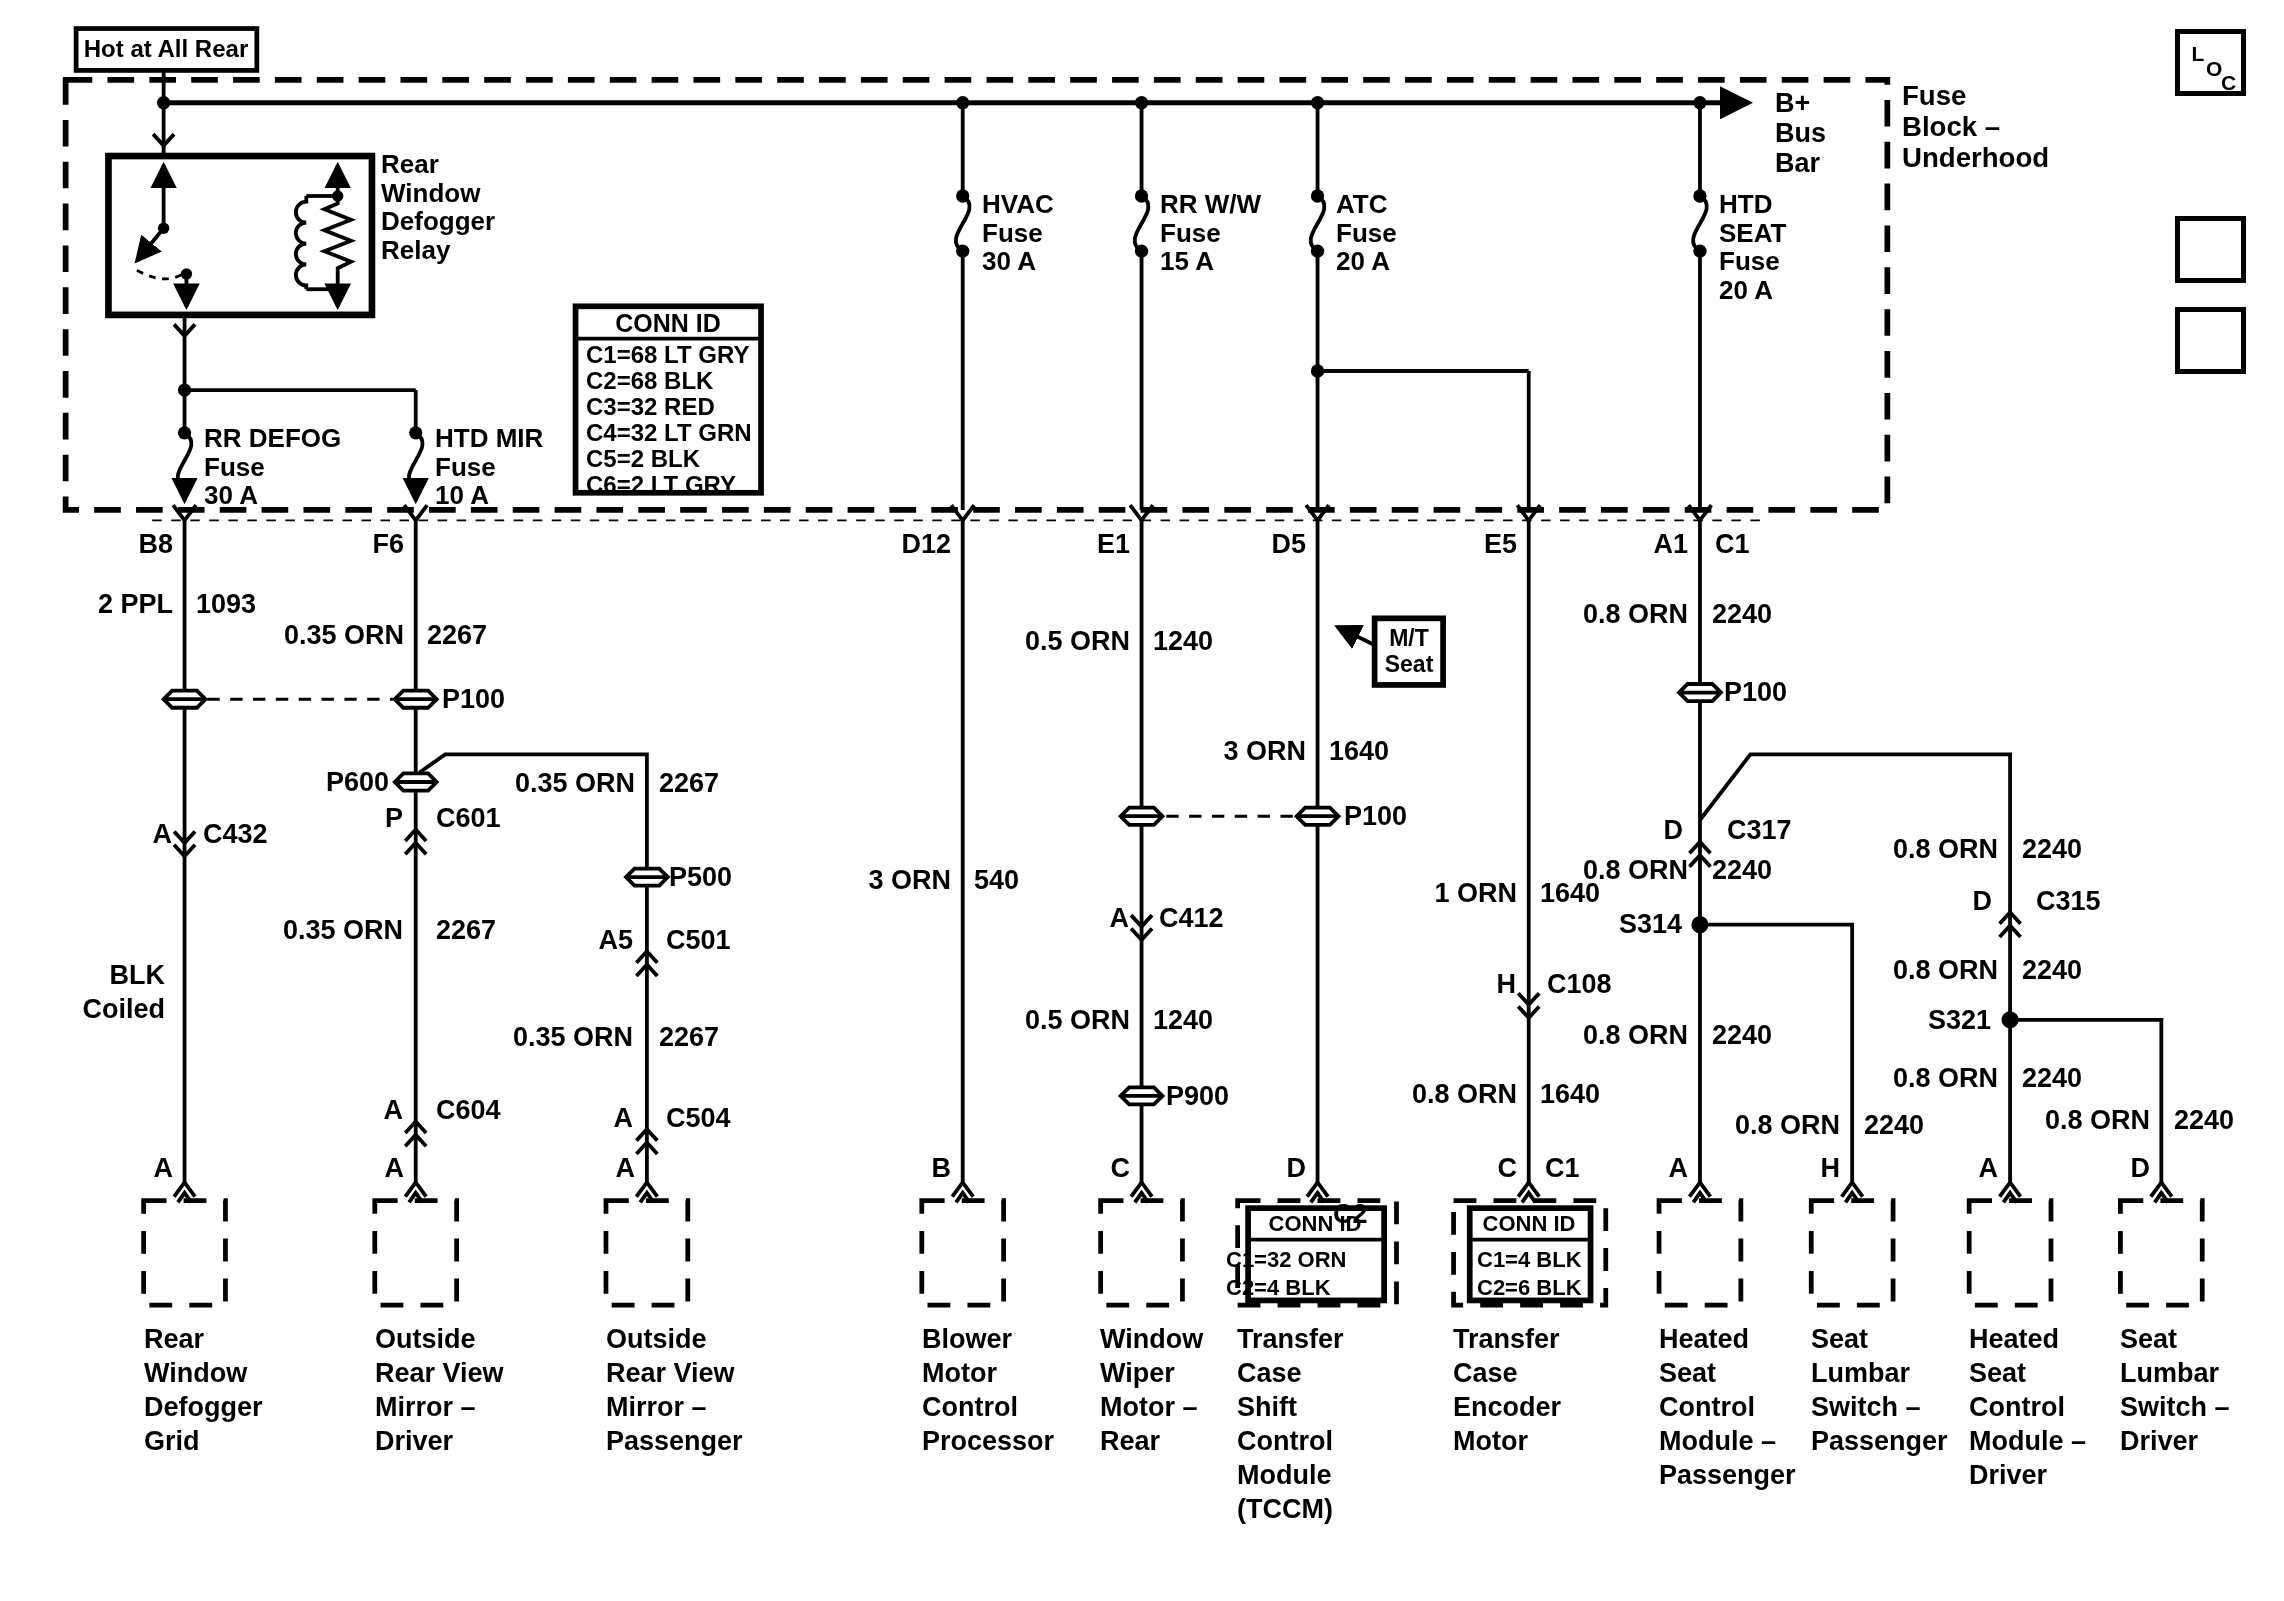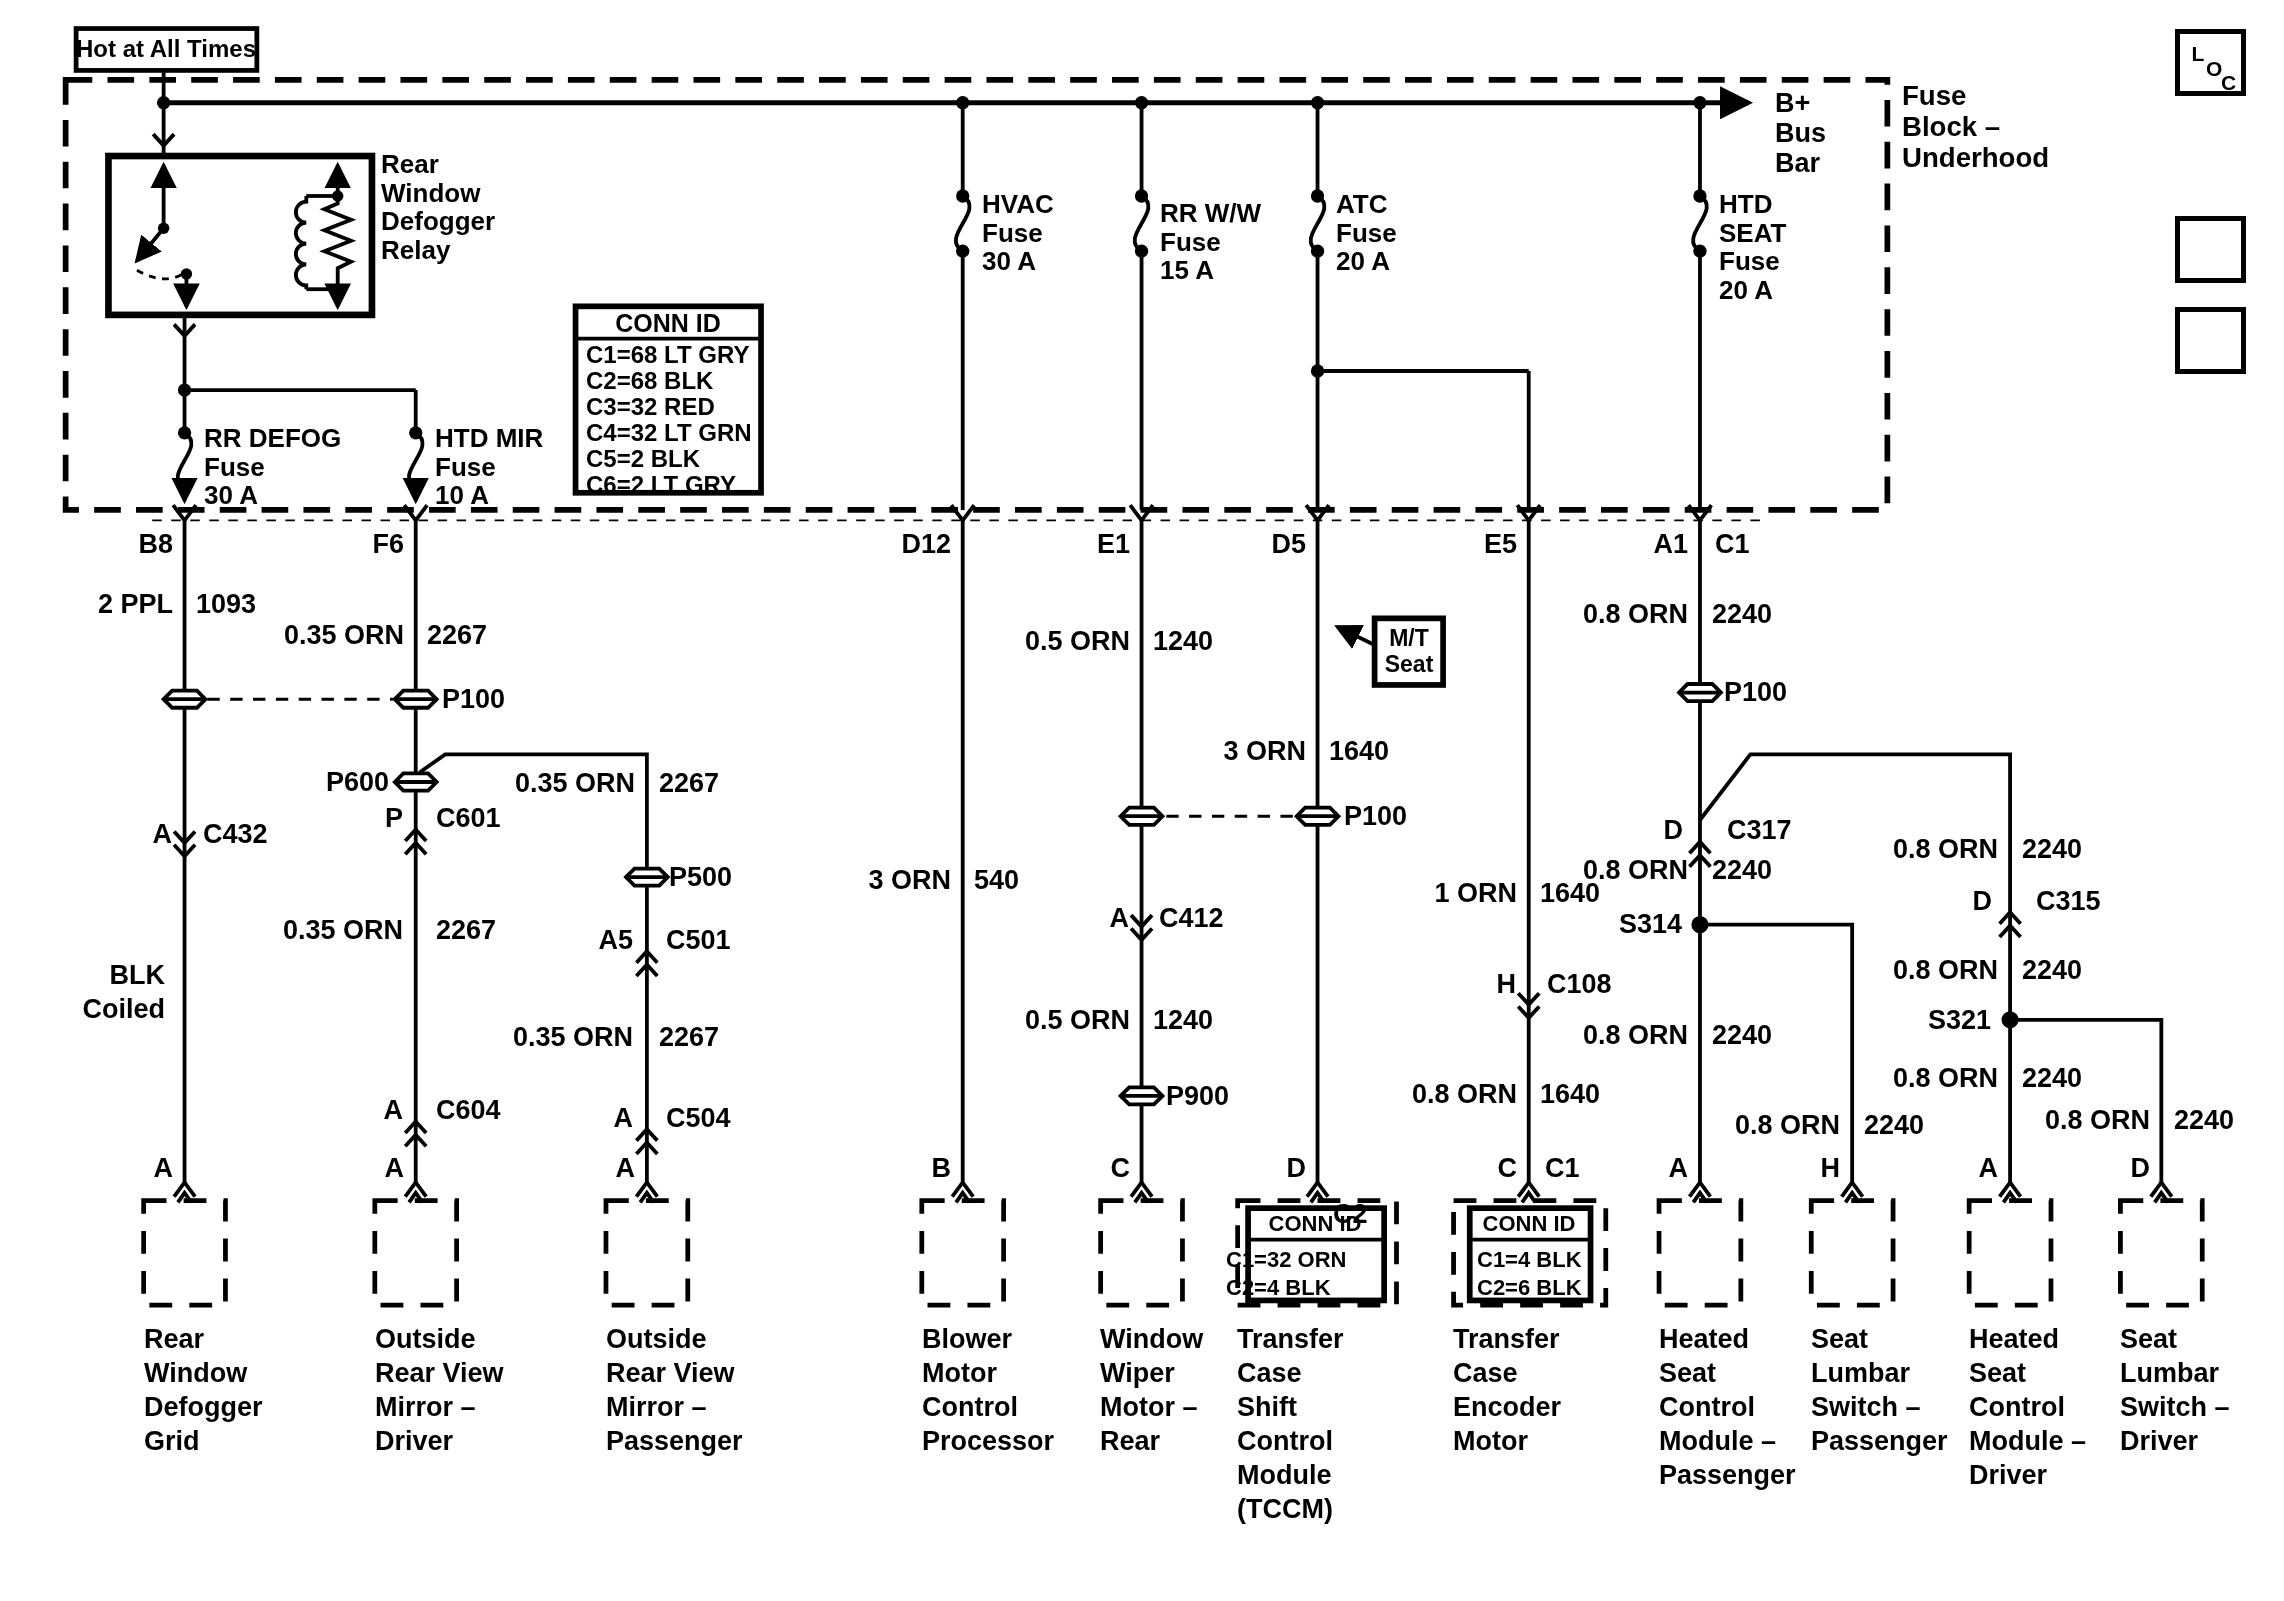--- a/index.html
+++ b/index.html
@@ -250,21 +250,21 @@
     <rect x="1545" y="1270" width="127" height="97" fill="#fff"></rect>
     <line x1="1545" y1="1303" x2="1672" y2="1303" stroke-width="4"></line>
   </g>
 
   <g fill="#000">
     <path d="M2302,255 h30 v-11 l23,18 -23,18 v-11 h-30 Z"></path>
     <path d="M2360,351 h-30 v-11 l-23,18 23,18 v-11 h30 Z"></path>
   </g>
 </svg>
 
-<div class="lbl ca" style="left:166px;top:49px;font-size:24px;">Hot at All Times</div>
+<div class="lbl ca" style="left:166px;top:49px;font-size:24px;">Hot at All Rear</div>
 <div class="lbl blk lh33" style="left:1902px;top:80px;">Fuse
 Block –
 Underhood</div>
 <div class="lbl blk" style="left:1775px;top:88px;">B+
 Bus
 Bar</div>
 
 <div class="lbl blk lh30" style="left:381px;top:150px;font-size:26px;">Rear
 Window
 Defogger
@@ -280,21 +280,21 @@
 
 <div class="lbl blk lh30" style="left:204px;top:424px;font-size:26px;">RR DEFOG
 Fuse
 30 A</div>
 <div class="lbl blk lh30" style="left:435px;top:424px;font-size:26px;">HTD MIR
 Fuse
 10 A</div>
 <div class="lbl blk lh30" style="left:982px;top:190px;font-size:26px;">HVAC
 Fuse
 30 A</div>
-<div class="lbl blk lh30" style="left:1160px;top:190px;font-size:26px;margin-top:9px;">RR W/W
+<div class="lbl blk lh30" style="left:1160px;top:190px;font-size:26px;">RR W/W
 Fuse
 15 A</div>
 <div class="lbl blk lh30" style="left:1336px;top:190px;font-size:26px;">ATC
 Fuse
 20 A</div>
 <div class="lbl blk lh30" style="left:1719px;top:190px;font-size:26px;">HTD
 SEAT
 Fuse
 20 A</div>
 

